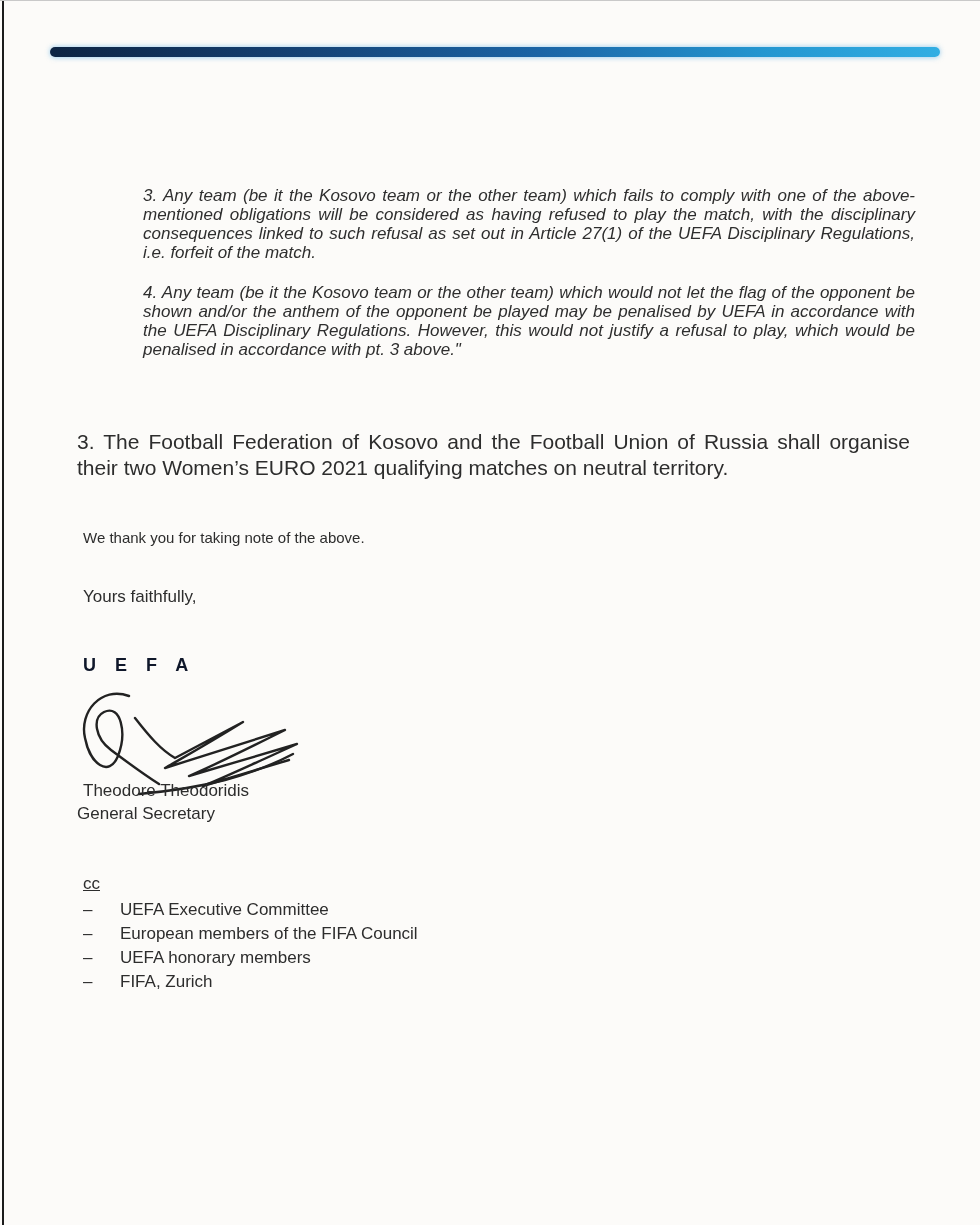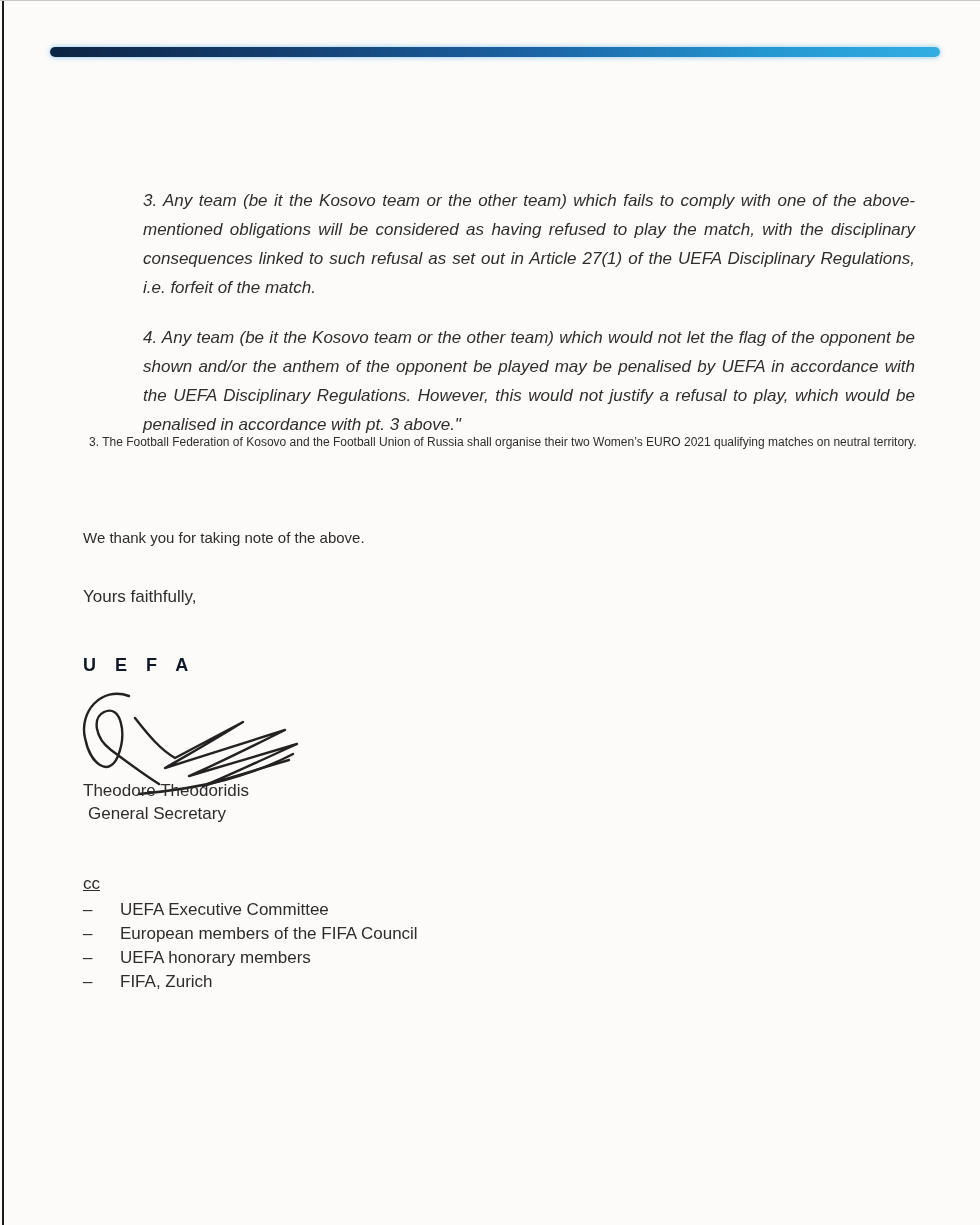--- a/index.html
+++ b/index.html
@@ -29,44 +29,44 @@
   .accent-bar {
     position: absolute; left: 50px; top: 47px; width: 890px; height: 10px;
     border-radius: 6px;
     background: linear-gradient(90deg,
       #0d2443 0%, #143e6f 25%, #1b64a5 55%, #2496d0 80%, #32aee3 100%);
     box-shadow: 0 1px 5px rgba(120,190,235,.5), 0 -1px 5px rgba(120,190,235,.4);
   }
 
   .quote-block {
     position: absolute; left: 143px; top: 186px; width: 772px;
-    font-style: italic; font-size: 17px; line-height: 29px;
+    font-style: italic; font-size: 17px; line-height: 19px;
     text-align: justify; color: #2e2e2e;
   }
   .quote-block p { margin: 0; }
   .quote-block p + p { margin-top: 21px; }
 
   .body-para {
-    position: absolute; left: 89px; top: 429px; width: 833px;
-    font-size: 12px; line-height: 26px; text-align: justify;
+    position: absolute; left: 77px; top: 429px; width: 833px;
+    font-size: 21px; line-height: 26px; text-align: justify;
   }
 
   .thanks-line  { position: absolute; left: 83px; top: 529px; font-size: 15px; }
   .closing-line { position: absolute; left: 83px; top: 587px; font-size: 17px; }
 
   .org-name {
     position: absolute; left: 83px; top: 655px;
     font-size: 18px; font-weight: bold; letter-spacing: 7px; color: #0f172a;
   }
 
   .signature { position: absolute; left: 75px; top: 686px; width: 235px; height: 112px; }
   .signature svg { display: block; width: 235px; height: 112px; }
 
   .signatory-name  { position: absolute; left: 83px; top: 781px; font-size: 17px; }
-  .signatory-title { position: absolute; left: 88px; top: 804px; font-size: 17px; }
+  .signatory-title { position: absolute; left: 77px; top: 804px; font-size: 17px; }
 
   .cc-label {
     position: absolute; left: 83px; top: 874px; font-size: 17px;
     text-decoration: underline;
     text-align: right;
   }
   .cc-list { position: absolute; left: 83px; top: 898px; font-size: 17px; }
   .cc-row { display: flex; height: 24px; line-height: 24px; }
   .cc-dash { width: 37px; flex: 0 0 37px; }
 </style>

